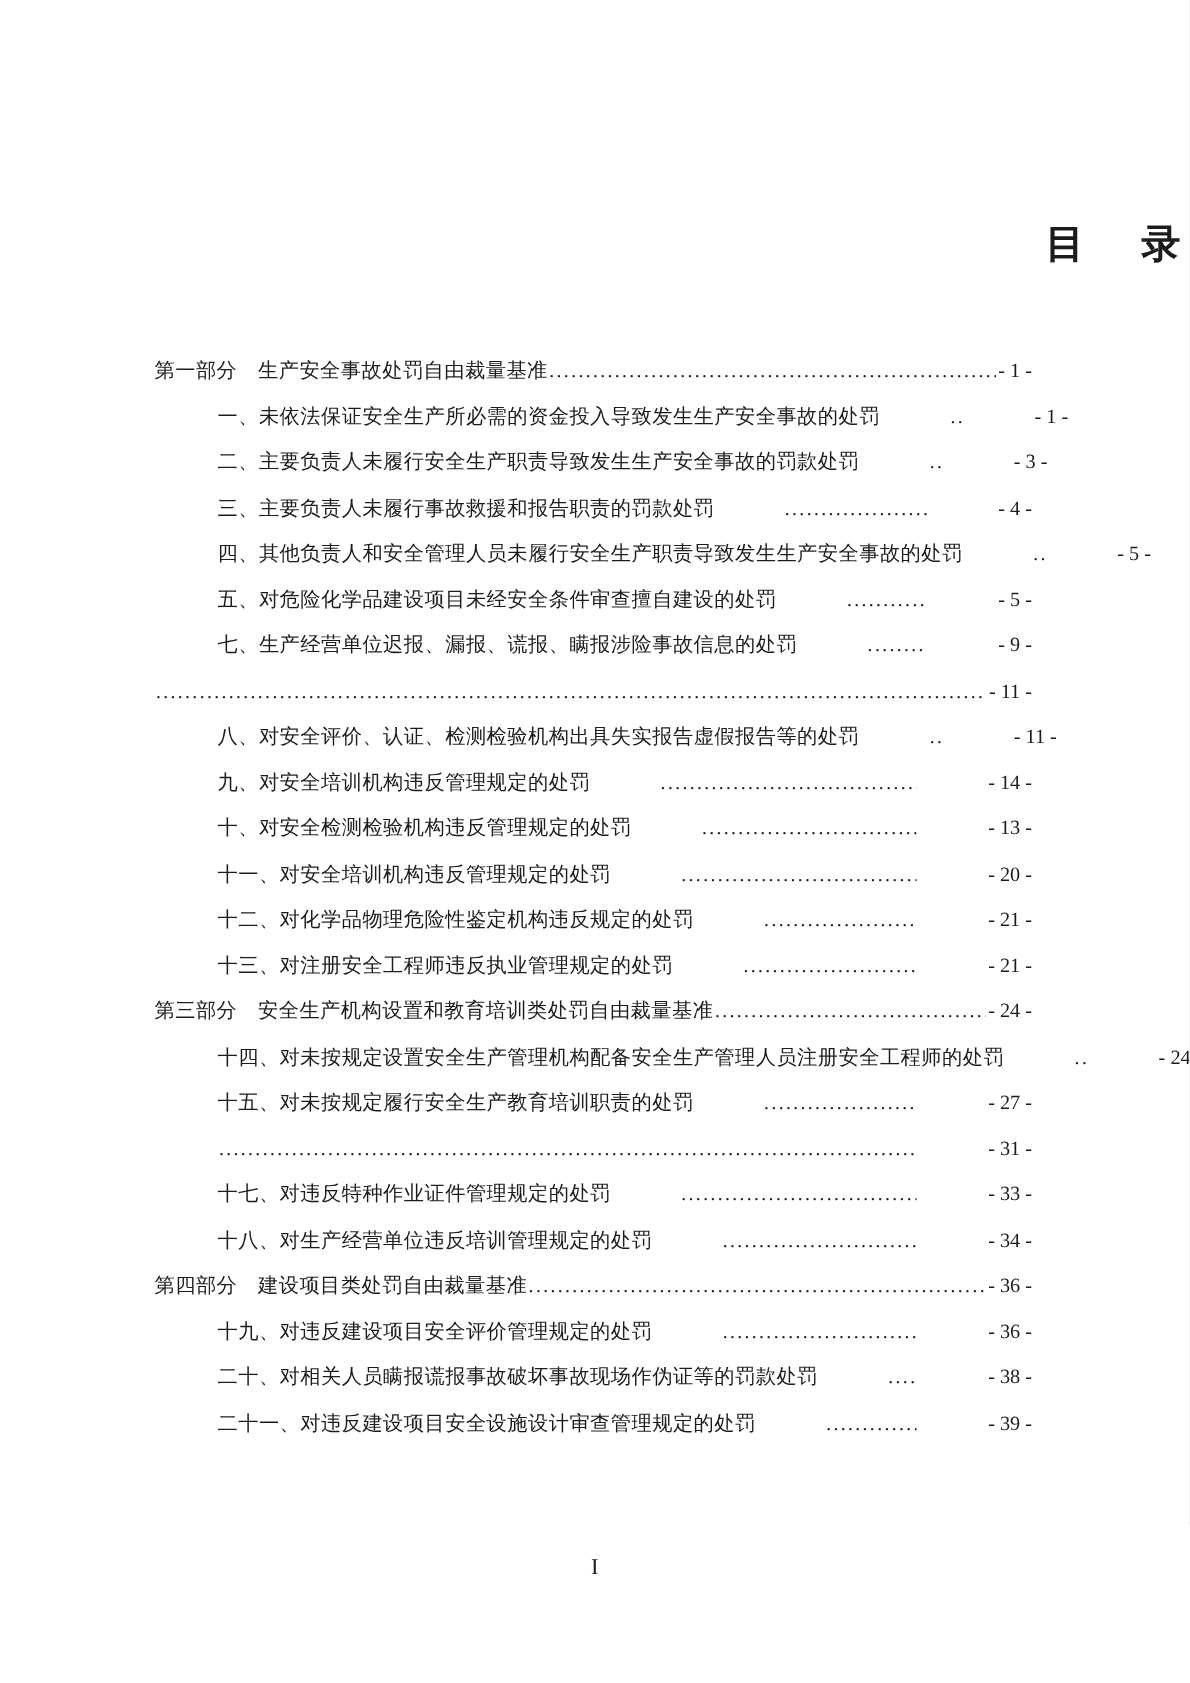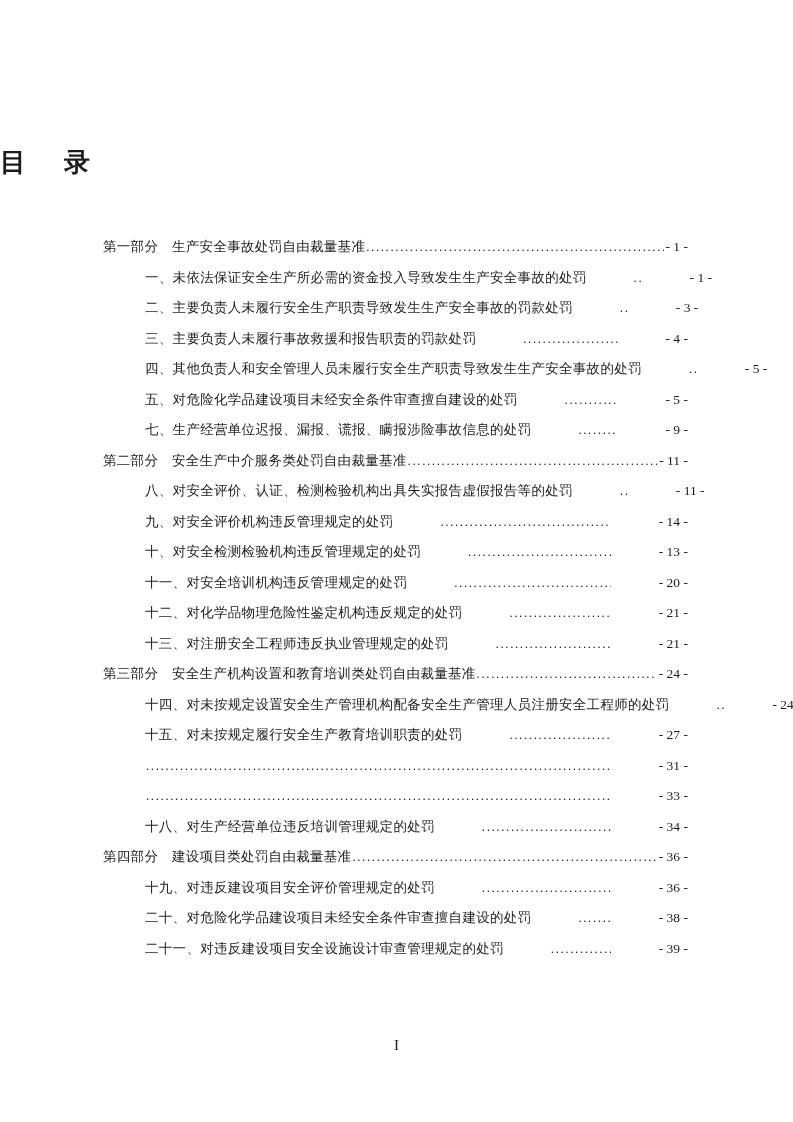--- a/index.html
+++ b/index.html
@@ -16,21 +16,21 @@
     font-family: "Liberation Serif", "DejaVu Serif", serif;
     color: #1c1c1c;
     overflow: hidden;
   }
   .doc-title {
     position: absolute;
     top: 149px;
     left: 0;
     width: 100%;
     margin: 0;
-    text-align: left;
+    text-align: right;
     font-size: 26px;
     line-height: 28px;
     font-weight: bold;
     letter-spacing: 6px;
     white-space: pre;
   }
   .toc {
     position: absolute;
     top: 232px;
     left: 103px;
@@ -119,31 +119,30 @@
     <span class="toc-label">五、对危险化学品建设项目未经安全条件审查擅自建设的处罚</span>
     <span class="toc-dots"></span>
     <span class="toc-page">- 5 -</span>
   </div>
       <div class="toc-row level-2">
     <span class="toc-label">七、生产经营单位迟报、漏报、谎报、瞒报涉险事故信息的处罚</span>
     <span class="toc-dots"></span>
     <span class="toc-page">- 9 -</span>
   </div>
       <div class="toc-row level-1">
-    <span class="toc-label">第二部分　安全生产中介服务类处罚自由裁量基准</span>
     <span class="toc-dots"></span>
     <span class="toc-page">- 11 -</span>
   </div>
       <div class="toc-row level-2">
     <span class="toc-label">八、对安全评价、认证、检测检验机构出具失实报告虚假报告等的处罚</span>
     <span class="toc-dots"></span>
     <span class="toc-page">- 11 -</span>
   </div>
       <div class="toc-row level-2">
-    <span class="toc-label">九、对安全评价机构违反管理规定的处罚</span>
+    <span class="toc-label">九、对安全培训机构违反管理规定的处罚</span>
     <span class="toc-dots"></span>
     <span class="toc-page">- 14 -</span>
   </div>
       <div class="toc-row level-2">
     <span class="toc-label">十、对安全检测检验机构违反管理规定的处罚</span>
     <span class="toc-dots"></span>
     <span class="toc-page">- 13 -</span>
   </div>
       <div class="toc-row level-2">
     <span class="toc-label">十一、对安全培训机构违反管理规定的处罚</span>
@@ -173,40 +172,41 @@
       <div class="toc-row level-2">
     <span class="toc-label">十五、对未按规定履行安全生产教育培训职责的处罚</span>
     <span class="toc-dots"></span>
     <span class="toc-page">- 27 -</span>
   </div>
       <div class="toc-row level-2">
     <span class="toc-dots"></span>
     <span class="toc-page">- 31 -</span>
   </div>
       <div class="toc-row level-2">
+    <span class="toc-label">十七、对违反特种作业证件管理规定的处罚</span>
     <span class="toc-dots"></span>
     <span class="toc-page">- 33 -</span>
   </div>
       <div class="toc-row level-2">
     <span class="toc-label">十八、对生产经营单位违反培训管理规定的处罚</span>
     <span class="toc-dots"></span>
     <span class="toc-page">- 34 -</span>
   </div>
       <div class="toc-row level-1">
     <span class="toc-label">第四部分　建设项目类处罚自由裁量基准</span>
     <span class="toc-dots"></span>
     <span class="toc-page">- 36 -</span>
   </div>
       <div class="toc-row level-2">
     <span class="toc-label">十九、对违反建设项目安全评价管理规定的处罚</span>
     <span class="toc-dots"></span>
     <span class="toc-page">- 36 -</span>
   </div>
       <div class="toc-row level-2">
-    <span class="toc-label">二十、对危险化学品建设项目未经安全条件审查擅自建设的处罚</span>
+    <span class="toc-label">二十、对相关人员瞒报谎报事故破坏事故现场作伪证等的罚款处罚</span>
     <span class="toc-dots"></span>
     <span class="toc-page">- 38 -</span>
   </div>
       <div class="toc-row level-2">
     <span class="toc-label">二十一、对违反建设项目安全设施设计审查管理规定的处罚</span>
     <span class="toc-dots"></span>
     <span class="toc-page">- 39 -</span>
   </div>
     </div>
 

